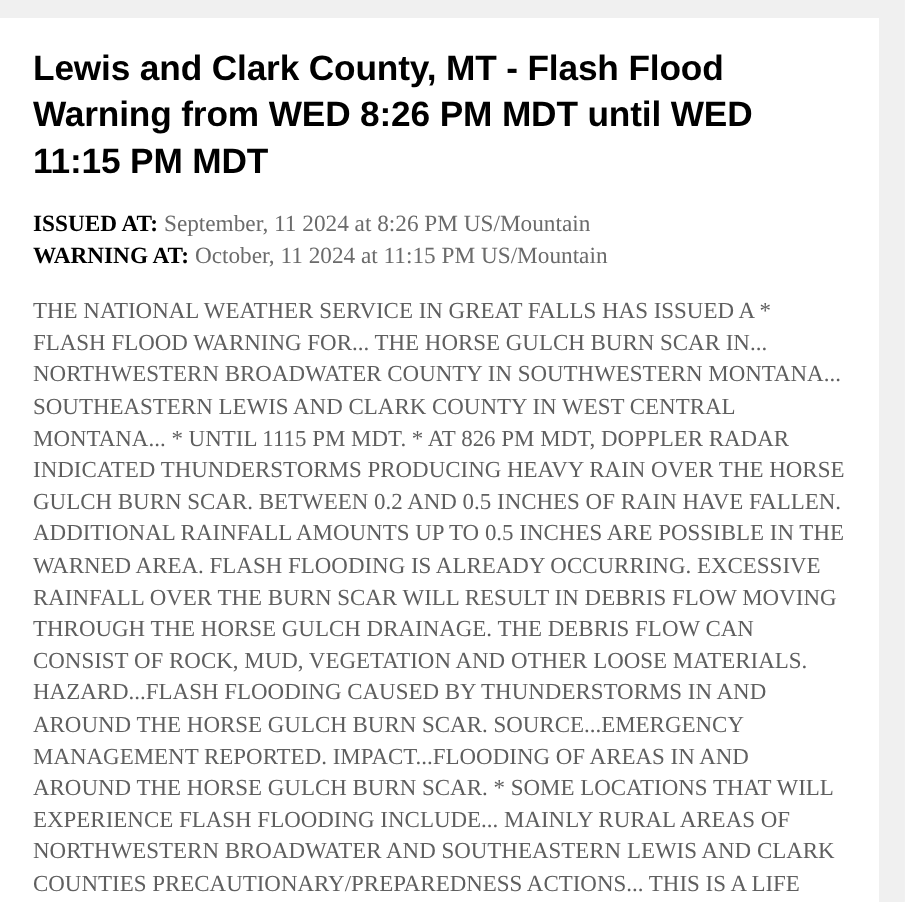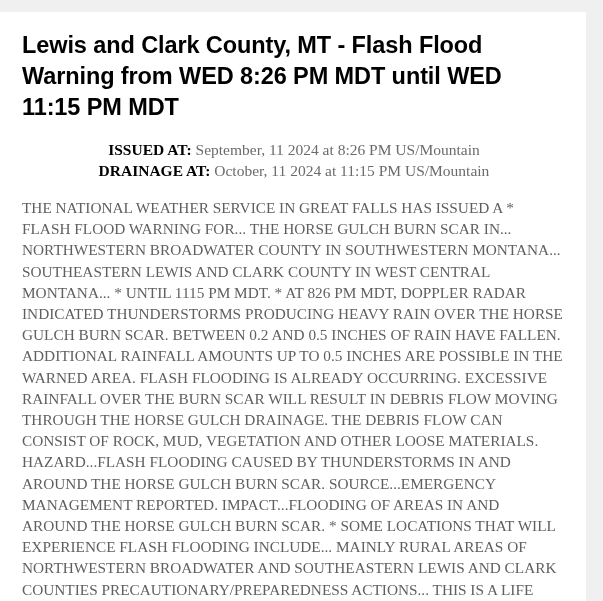--- a/index.html
+++ b/index.html
@@ -48,40 +48,39 @@
     color: #6b6b6b;
     margin: 0;
     white-space: nowrap;
   }
   .meta-line .meta-label {
     color: #000000;
     font-weight: bold;
   }
   .meta-block {
     margin-bottom: 16px;
-    text-align: center;
   }
   .alert-body {
     font-family: "Liberation Serif", serif;
     font-size: 15.3px;
     line-height: 21.2px;
     color: #5f5f5f;
     margin: 0;
     text-align: left;
   }
 </style>
 </head>
 <body>
 
 <div class="page">
 
   <h1 class="alert-title">Lewis and Clark County, MT - Flash Flood Warning from WED 8:26 PM MDT until WED 11:15 PM MDT</h1>
 
   <div class="meta-block">
     <p class="meta-line"><span class="meta-label">ISSUED AT:</span> <span>September, 11 2024 at 8:26 PM US/Mountain</span></p>
-    <p class="meta-line"><span class="meta-label">DRAINAGE AT:</span> <span>October, 11 2024 at 11:15 PM US/Mountain</span></p>
+    <p class="meta-line"><span class="meta-label">WARNING AT:</span> <span>October, 11 2024 at 11:15 PM US/Mountain</span></p>
   </div>
 
   <p class="alert-body">THE NATIONAL WEATHER SERVICE IN GREAT FALLS HAS ISSUED A * FLASH FLOOD WARNING FOR... THE HORSE GULCH BURN SCAR IN... NORTHWESTERN BROADWATER COUNTY IN SOUTHWESTERN MONTANA... SOUTHEASTERN LEWIS AND CLARK COUNTY IN WEST CENTRAL MONTANA... * UNTIL 1115 PM MDT. * AT 826 PM MDT, DOPPLER RADAR INDICATED THUNDERSTORMS PRODUCING HEAVY RAIN OVER THE HORSE GULCH BURN SCAR. BETWEEN 0.2 AND 0.5 INCHES OF RAIN HAVE FALLEN. ADDITIONAL RAINFALL AMOUNTS UP TO 0.5 INCHES ARE POSSIBLE IN THE WARNED AREA. FLASH FLOODING IS ALREADY OCCURRING. EXCESSIVE RAINFALL OVER THE BURN SCAR WILL RESULT IN DEBRIS FLOW MOVING THROUGH THE HORSE GULCH DRAINAGE. THE DEBRIS FLOW CAN CONSIST OF ROCK, MUD, VEGETATION AND OTHER LOOSE MATERIALS. HAZARD...FLASH FLOODING CAUSED BY THUNDERSTORMS IN AND AROUND THE HORSE GULCH BURN SCAR. SOURCE...EMERGENCY MANAGEMENT REPORTED. IMPACT...FLOODING OF AREAS IN AND AROUND THE HORSE GULCH BURN SCAR. * SOME LOCATIONS THAT WILL EXPERIENCE FLASH FLOODING INCLUDE... MAINLY RURAL AREAS OF NORTHWESTERN BROADWATER AND SOUTHEASTERN LEWIS AND CLARK COUNTIES PRECAUTIONARY/PREPAREDNESS ACTIONS... THIS IS A LIFE THREATENING SITUATION. HEAVY RAINFALL WILL CAUSE EXTENSIVE AND SEVERE FLASH FLOODING OF CREEKS...STREAMS...AND DITCHES IN THE HORSE GULCH BURN SCAR. SEVERE DEBRIS FLOWS CAN ALSO BE ANTICIPATED ACROSS ROADS. ROADS AND DRIVEWAYS MAY BE WASHED AWAY IN PLACES. IF YOU ENCOUNTER FLOOD WATERS...CLIMB TO SAFETY. &amp;&amp; FLASH FLOOD...OBSERVED</p>
 
 </div>
 
 <div class="right-gutter"></div>
 
 </body></html>

